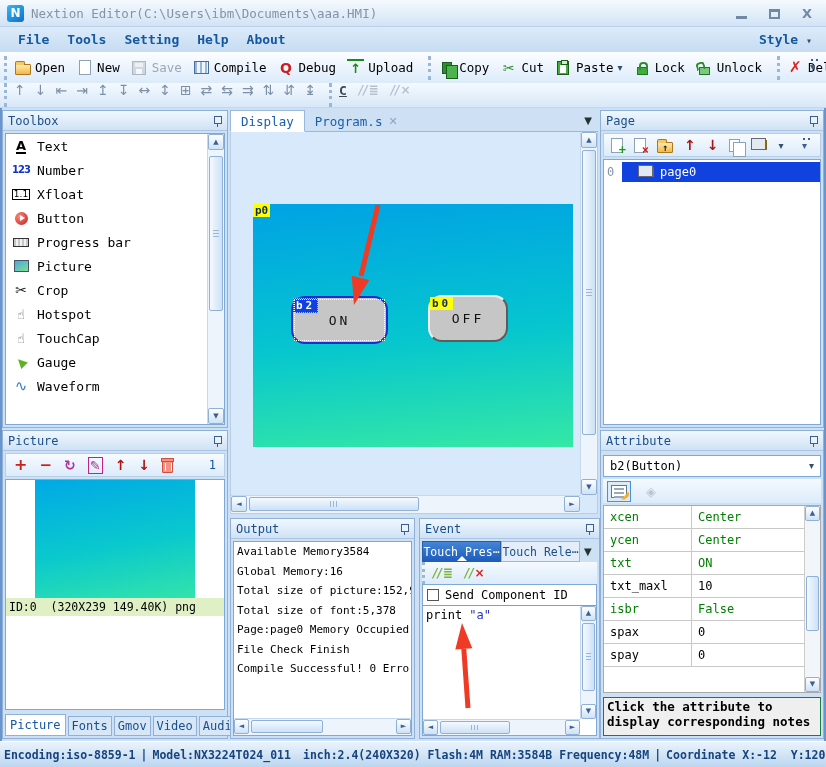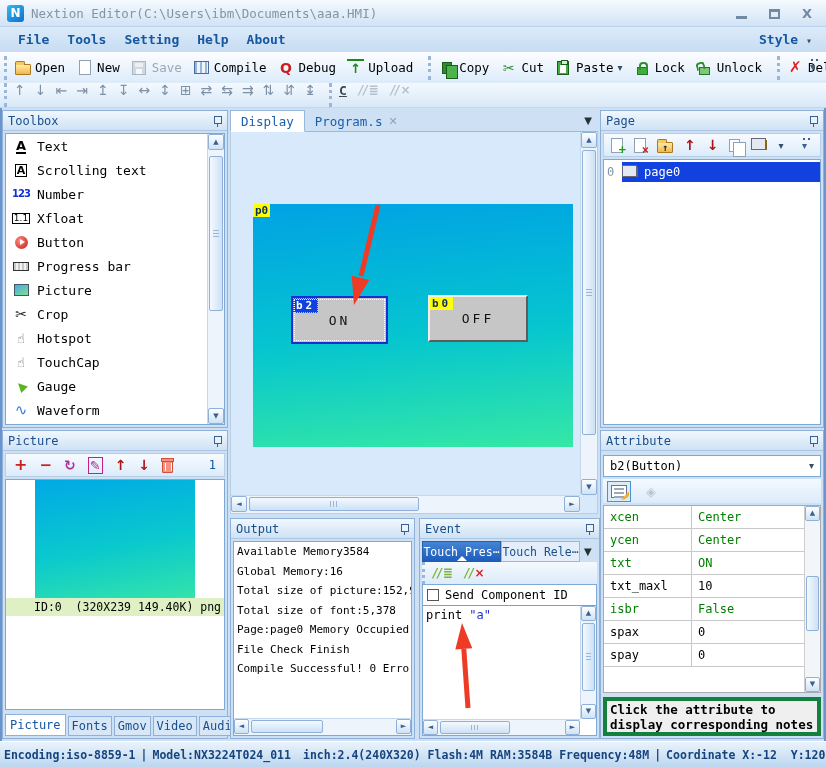--- a/index.html
+++ b/index.html
@@ -136,41 +136,41 @@
   .g-minus::before { content:"−"; color:#cc2020; font-weight:bold; font-size:15px; }
   .g-refresh::before { content:"↻"; color:#b030a0; font-weight:bold; font-size:14px; }
   .g-edit::before { content:"✎"; color:#c02090; font-weight:bold; font-size:13px; border:1px solid #c02090; padding:0 1px; }
   .g-upr::before { content:"↑"; color:#aa1515; font-weight:bold; font-size:14px; }
   .g-dnr::before { content:"↓"; color:#aa1515; font-weight:bold; font-size:14px; }
   .ic-trash { width:11px; height:13px; background:#f49084; border:1px solid #d05040; border-radius:1px; position:relative; margin-top:2px; }
   .ic-trash::before { content:""; position:absolute; top:-3px; left:-2px; right:-2px; height:2px; background:#f49084; border:1px solid #d05040; }
   .ic-trash::after { content:""; position:absolute; left:2px; top:2px; bottom:1px; width:5px;
     border-left:1px solid #fff; border-right:1px solid #fff; }
   .pic-count { margin-left:auto; color:#1557a0; font-size:12px; }
-  .pic-body { position:absolute; left:2px; top:48px; right:2px; bottom:28px; background:#fff; border:1px solid #7da9d6; overflow:hidden;text-align:right; }
+  .pic-body { position:absolute; left:2px; top:48px; right:2px; bottom:28px; background:#fff; border:1px solid #7da9d6; overflow:hidden; }
   .pic-thumb { margin:0 auto; width:160px; height:118px; background:linear-gradient(170deg,#00a9e6 0%,#0ac9cd 55%,#33e3ab 100%); }
   .pic-caption { background:#dff0c4; font-size:11.5px; padding:2px 3px; white-space:pre; }
   .pic-tabs { position:absolute; left:2px; bottom:2px; height:24px; display:flex; gap:2px; align-items:flex-end; }
   .ptab { border:1px solid #8fb0d8; background:#d7e7f7; color:#1a4f8a; font-size:12px; padding:2px 3px; }
   .ptab.sel { background:#fff; color:#1557a0; padding:3px 4px; }
 
   
   .doc-tabs { left:230px; top:110px; width:368px; height:22px; position:absolute; border-bottom:1px solid #9ab8dc; display:flex; }
   .dtab { display:flex; align-items:center; gap:6px; padding:0 10px; font-size:12.5px; color:#1a5fae; height:22px; }
   .dtab.sel { background:#fff; border:1px solid #9ab8dc; border-bottom:1px solid #fff; }
   .dtab .x { color:#8ba4c0; font-size:11px; font-family:"DejaVu Sans",sans-serif; }
   .dt-car { margin-left:auto; color:#233; font-size:10px; align-self:center; padding-right:6px; font-family:"DejaVu Sans",sans-serif; }
   .canvas { left:230px; top:132px; width:368px; height:382px; position:absolute; background:#d7e9fa; border:1px solid #b6cfe8; border-top:none; }
   .hmi-page { position:absolute; left:22px; top:72px; width:320px; height:243px;
     background:linear-gradient(175deg,#00a2e4 0%,#06c6cf 55%,#35e8a5 100%); }
   .tag { position:absolute; font-size:11px; line-height:13px; padding:0 2px; font-weight:bold; }
   .tag-y { background:#ffff00; color:#103060; }
   .tag-b { background:#1040dd; color:#fff; border:1px dotted #9ad0ff; }
   .hmi-btn { position:absolute; background:#c6c6c6; display:grid; place-items:center;
-    font-size:13px; letter-spacing:3px; color:#111; }
+    font-size:13px; letter-spacing:3px; color:#111;border-radius:14px; }
   .btn-3d { border-top:2px solid #efefef; border-left:2px solid #efefef; border-right:2px solid #5c5c5c; border-bottom:2px solid #5c5c5c; }
   .btn-sel { border:2px solid #1b2fd0; }
   .btn-sel::after { content:""; position:absolute; inset:1px; border:1px dotted #fff; pointer-events:none; }
   .arrow-svg { position:absolute; }
 
   
   .p-output { left:230px; top:518px; width:185px; height:221px; }
   .out-body { position:absolute; left:2px; top:22px; right:2px; bottom:2px; background:#fff; border:1px solid #7da9d6; overflow:hidden; }
   .out-line { white-space:pre; font-size:11px; line-height:19.5px; padding-left:3px; }
 
@@ -209,21 +209,21 @@
   .ic-pagedel::after { content:"×"; position:absolute; right:-4px; bottom:-5px; color:#cc2020; font-weight:bold; font-size:12px; }
   .ic-folderup { position:relative; }
   .ic-folderup::after { content:"↑"; position:absolute; left:4px; top:-1px; color:#222; font-weight:bold; font-size:10px; }
   .ic-copyw { width:11px; height:13px; background:#fff; border:1px solid #8fa2b5; position:relative; }
   .ic-copyw::before { content:""; position:absolute; left:3px; top:2px; width:11px; height:13px; background:#fff; border:1px solid #8fa2b5; }
   .ic-cascade { width:13px; height:10px; background:#ffd24c; border:1px solid #886611; position:relative; margin-left:3px; }
   .ic-cascade::before { content:""; position:absolute; left:-4px; top:-3px; width:13px; height:10px; background:#e4e8f0; border:1px solid #667; }
   .pg-list { position:absolute; left:2px; top:48px; right:2px; bottom:2px; background:#fff; border:1px solid #7da9d6; }
   .pg-row { display:flex; align-items:center; height:20px; margin-top:2px; }
   .pg-index { width:18px; text-align:left; padding-left:3px; color:#8294a8; font-size:12px; }
-  .pg-sel { flex:1; height:20px; background:#1141de; color:#fff; display:flex; align-items:center; gap:6px; padding-left:0; font-size:12px; }
+  .pg-sel { flex:1; height:20px; background:#1141de; color:#fff; display:flex; align-items:center; gap:6px; padding-left:16px; font-size:12px; }
 
   
   .p-attr { left:600px; top:430px; width:224px; height:309px; }
   .at-select { position:absolute; left:2px; top:24px; right:2px; height:22px; background:#fff;
     border:1px solid #7da9d6; display:flex; align-items:center; font-size:12px; padding-left:6px; }
   .at-select .car { margin-left:auto; margin-right:6px; color:#233; font-size:10px; font-family:"DejaVu Sans",sans-serif; }
   .at-icons { position:absolute; left:2px; top:48px; right:2px; height:24px;
     background:linear-gradient(#f4f9fe,#dcebfa); display:flex; align-items:center; gap:8px; padding-left:4px; }
   .abtn { width:24px; height:21px; display:grid; place-items:center; }
   .abtn.sel { border:1px solid #4a90d9; background:#dcebfa; }
@@ -235,21 +235,21 @@
   .g-diamond::before { content:"◈"; color:#b8c4d0; font-size:13px; }
   .at-table { position:absolute; left:2px; top:74px; right:2px; height:188px; background:#fff; border:1px solid #aaa; }
   .at-rows { position:absolute; left:0; top:0; right:16px; bottom:0; }
   .at-row { display:flex; height:23px; border-bottom:1px solid #c8c8c8; font-size:12px; align-items:center; }
   .at-name { width:88px; padding-left:6px; border-right:1px solid #c8c8c8; align-self:stretch; display:flex; align-items:center; }
   .at-val { padding-left:6px; display:flex; align-items:center; gap:3px; }
   .at-row.green .at-name, .at-row.green .at-val { color:#008000; }
   .swatch { width:13px; height:13px; background:#fff; border:1px solid #000; display:inline-block; }
   .at-sb { position:absolute; right:0; top:0; bottom:0; width:16px; background:#f2f6fb; border-left:1px solid #ccc; }
   .at-note { position:absolute; left:2px; top:266px; right:2px; bottom:2px; background:#efefef;
-    border:4px solid #15803d; font-weight:bold; font-size:12.5px; padding:1px 3px; line-height:15px; }
+    border:1px solid #15803d; font-weight:bold; font-size:12.5px; padding:1px 3px; line-height:15px; }
 
   
   .statusbar { position:absolute; left:0; top:741px; right:0; height:26px;
     background:linear-gradient(#eaf3fc,#bcd6ef); border-top:1px solid #fff;
     display:flex; align-items:center; color:#17447e; font-weight:bold; font-size:11.5px; white-space:pre; }
   .st-div { margin:0 5px; color:#17447e; }
 </style>
 </head>
 <body>
 
@@ -379,24 +379,20 @@
     <div class="phead">
       <span>Toolbox</span>
       <span class="pin"></span>
     </div>
     <div class="tb-list">
       <div class="tb-item">
           <span class="tbi g g-textA"></span>
           <span>Text</span>
         </div>
       <div class="tb-item">
-          <span class="tbi g g-boxA"></span>
-          <span>Scrolling text</span>
-        </div>
-      <div class="tb-item">
           <span class="tbi g g-123"></span>
           <span>Number</span>
         </div>
       <div class="tb-item">
           <span class="tbi g g-xf"></span>
           <span>Xfloat</span>
         </div>
       <div class="tb-item">
           <span class="tbi">
             <span class="ic-playbtn"></span>
@@ -488,21 +484,21 @@
     <span class="dt-car">▼</span>
   </div>
 
   <div class="canvas">
     <div class="hmi-page">
       <span class="tag tag-y" style="left:0;top:0">p0</span>
       <div class="hmi-btn btn-sel" style="left:38px;top:92px;width:97px;height:48px">
         <span class="tag tag-b" style="left:0;top:0">b2</span>
         <span>ON</span>
       </div>
-      <div class="hmi-btn btn-3d" style="left:175px;top:91px;width:100px;height:47px">
+      <div class="hmi-btn btn-3d" style="left:175px;top:91px;width:80px;height:47px">
         <span class="tag tag-y" style="left:0;top:0">b0</span>
         <span>OFF</span>
       </div>
     </div>
     <svg class="arrow-svg" style="left:112px;top:70px" width="42" height="108" viewBox="0 0 42 108">
       <line x1="35" y1="3" x2="18" y2="74" stroke="#ee3b26" stroke-width="5"></line>
       <polygon points="11,103 26.3,77.9 8.7,73.7" fill="#ee3b26"></polygon>
     </svg>
     <div class="sb sb-v" style="right:0;top:0;bottom:18px;width:17px">
       <div class="sb-btn" style="left:0;top:0;width:16px;height:16px">

